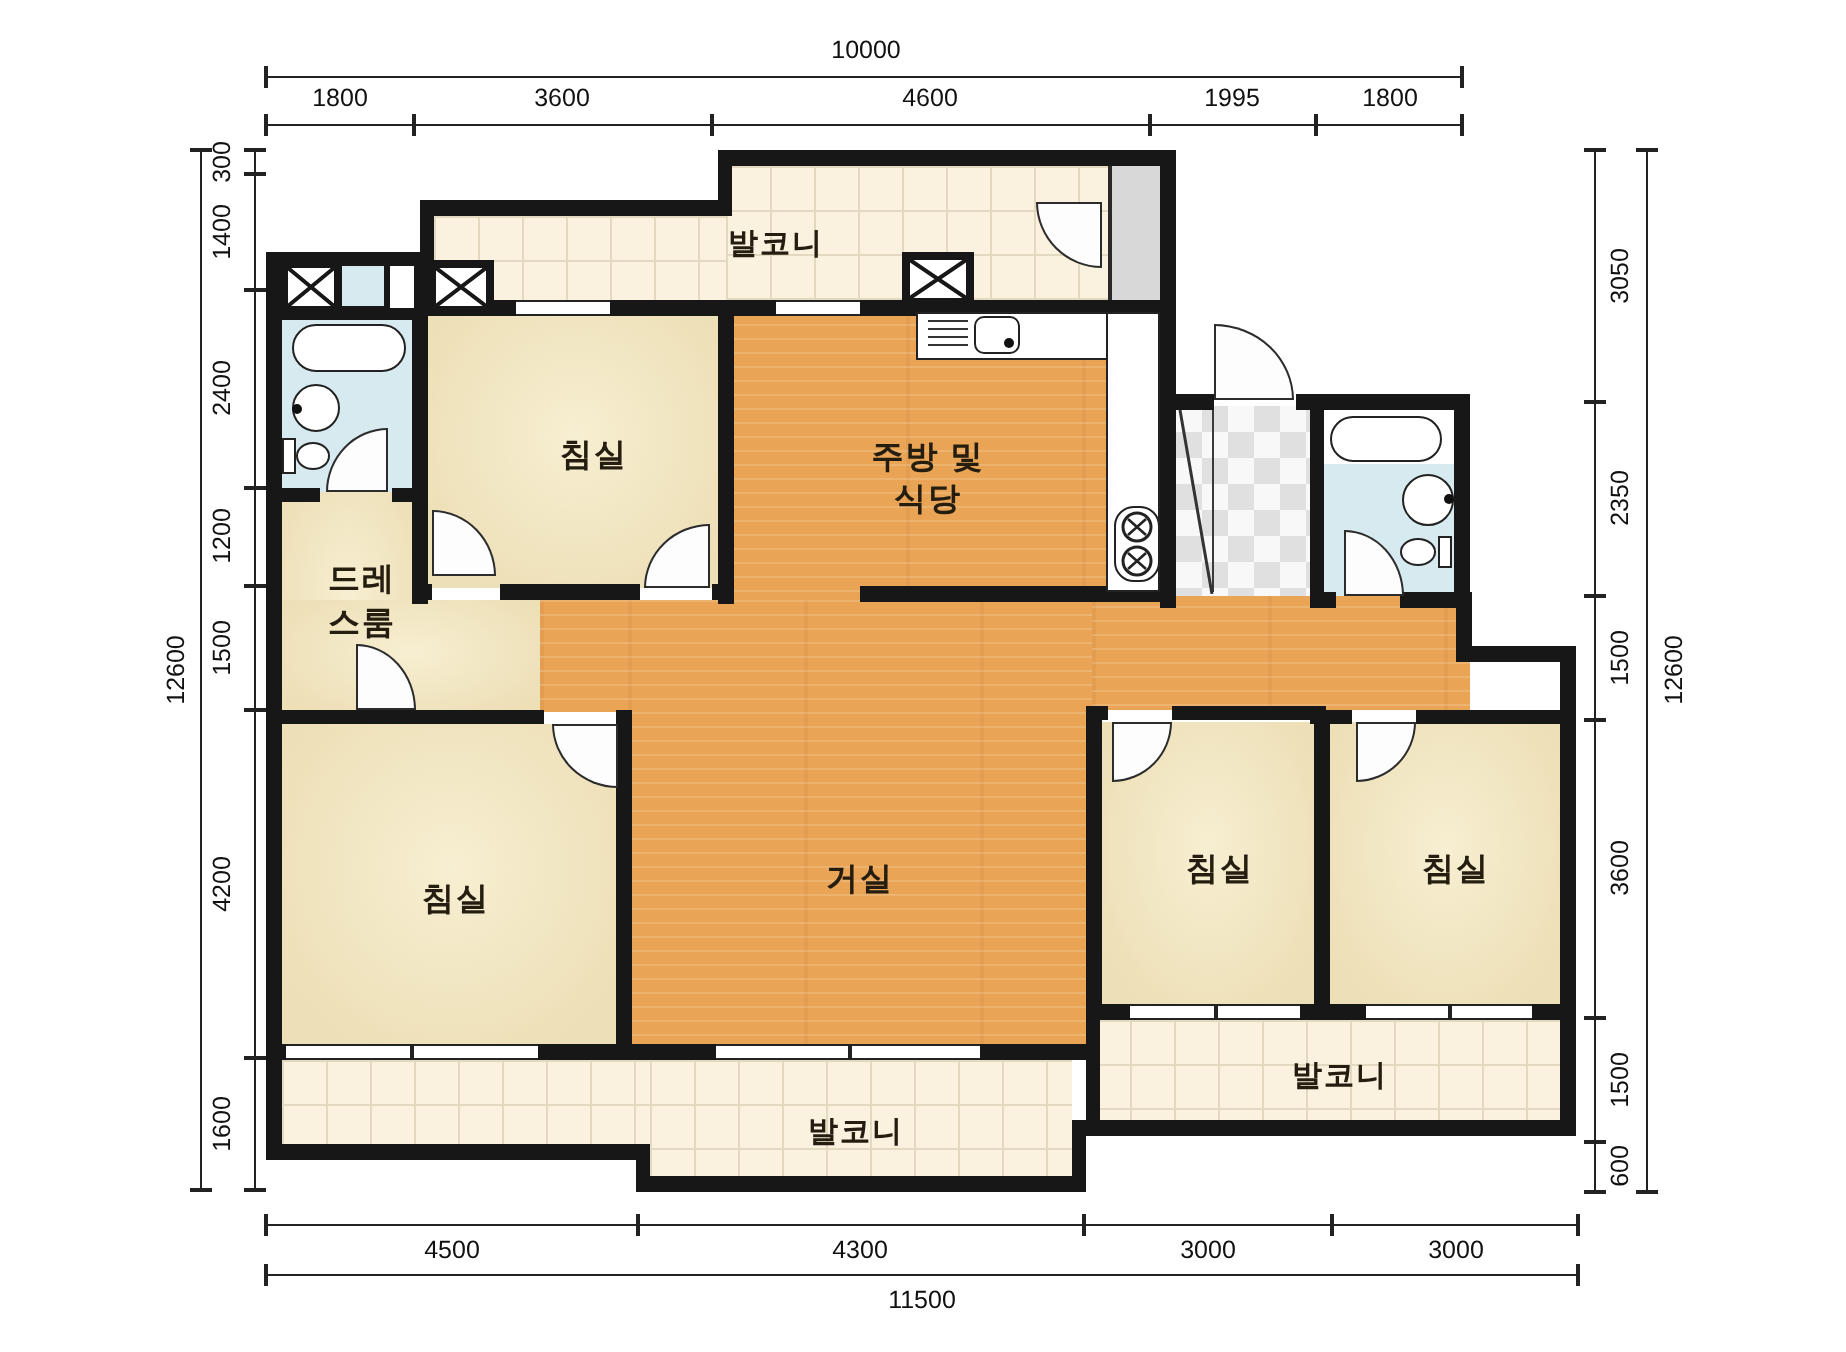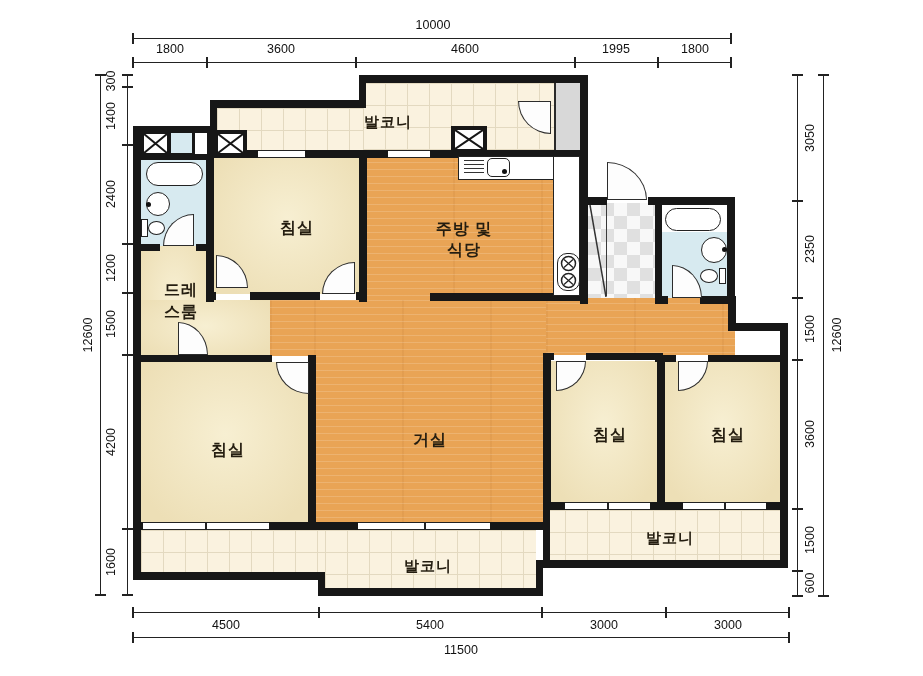--- a/index.html
+++ b/index.html
@@ -202,21 +202,21 @@
   <div class="dim" style="left:616px;top:49px;">1995</div>
   <div class="dim" style="left:695px;top:49px;">1800</div>
 
   <div class="dline" style="left:133px;top:612px;width:657px;height:1px;"></div>
   <div class="dtick" style="left:132px;top:607px;width:2px;height:11px;"></div>
   <div class="dtick" style="left:318px;top:607px;width:2px;height:11px;"></div>
   <div class="dtick" style="left:541px;top:607px;width:2px;height:11px;"></div>
   <div class="dtick" style="left:665px;top:607px;width:2px;height:11px;"></div>
   <div class="dtick" style="left:788px;top:607px;width:2px;height:11px;"></div>
   <div class="dim" style="left:226px;top:625px;">4500</div>
-  <div class="dim" style="left:430px;top:625px;">5400</div>
+  <div class="dim" style="left:430px;top:625px;">4300</div>
   <div class="dim" style="left:604px;top:625px;">3000</div>
   <div class="dim" style="left:728px;top:625px;">3000</div>
   <div class="dline" style="left:133px;top:637px;width:657px;height:1px;"></div>
   <div class="dtick" style="left:132px;top:632px;width:2px;height:11px;"></div>
   <div class="dtick" style="left:788px;top:632px;width:2px;height:11px;"></div>
   <div class="dim" style="left:461px;top:650px;">11500</div>
 
   <div class="dline" style="left:100px;top:75px;width:1px;height:520px;"></div>
   <div class="dtick" style="left:95px;top:74px;width:11px;height:2px;"></div>
   <div class="dtick" style="left:95px;top:594px;width:11px;height:2px;"></div>

